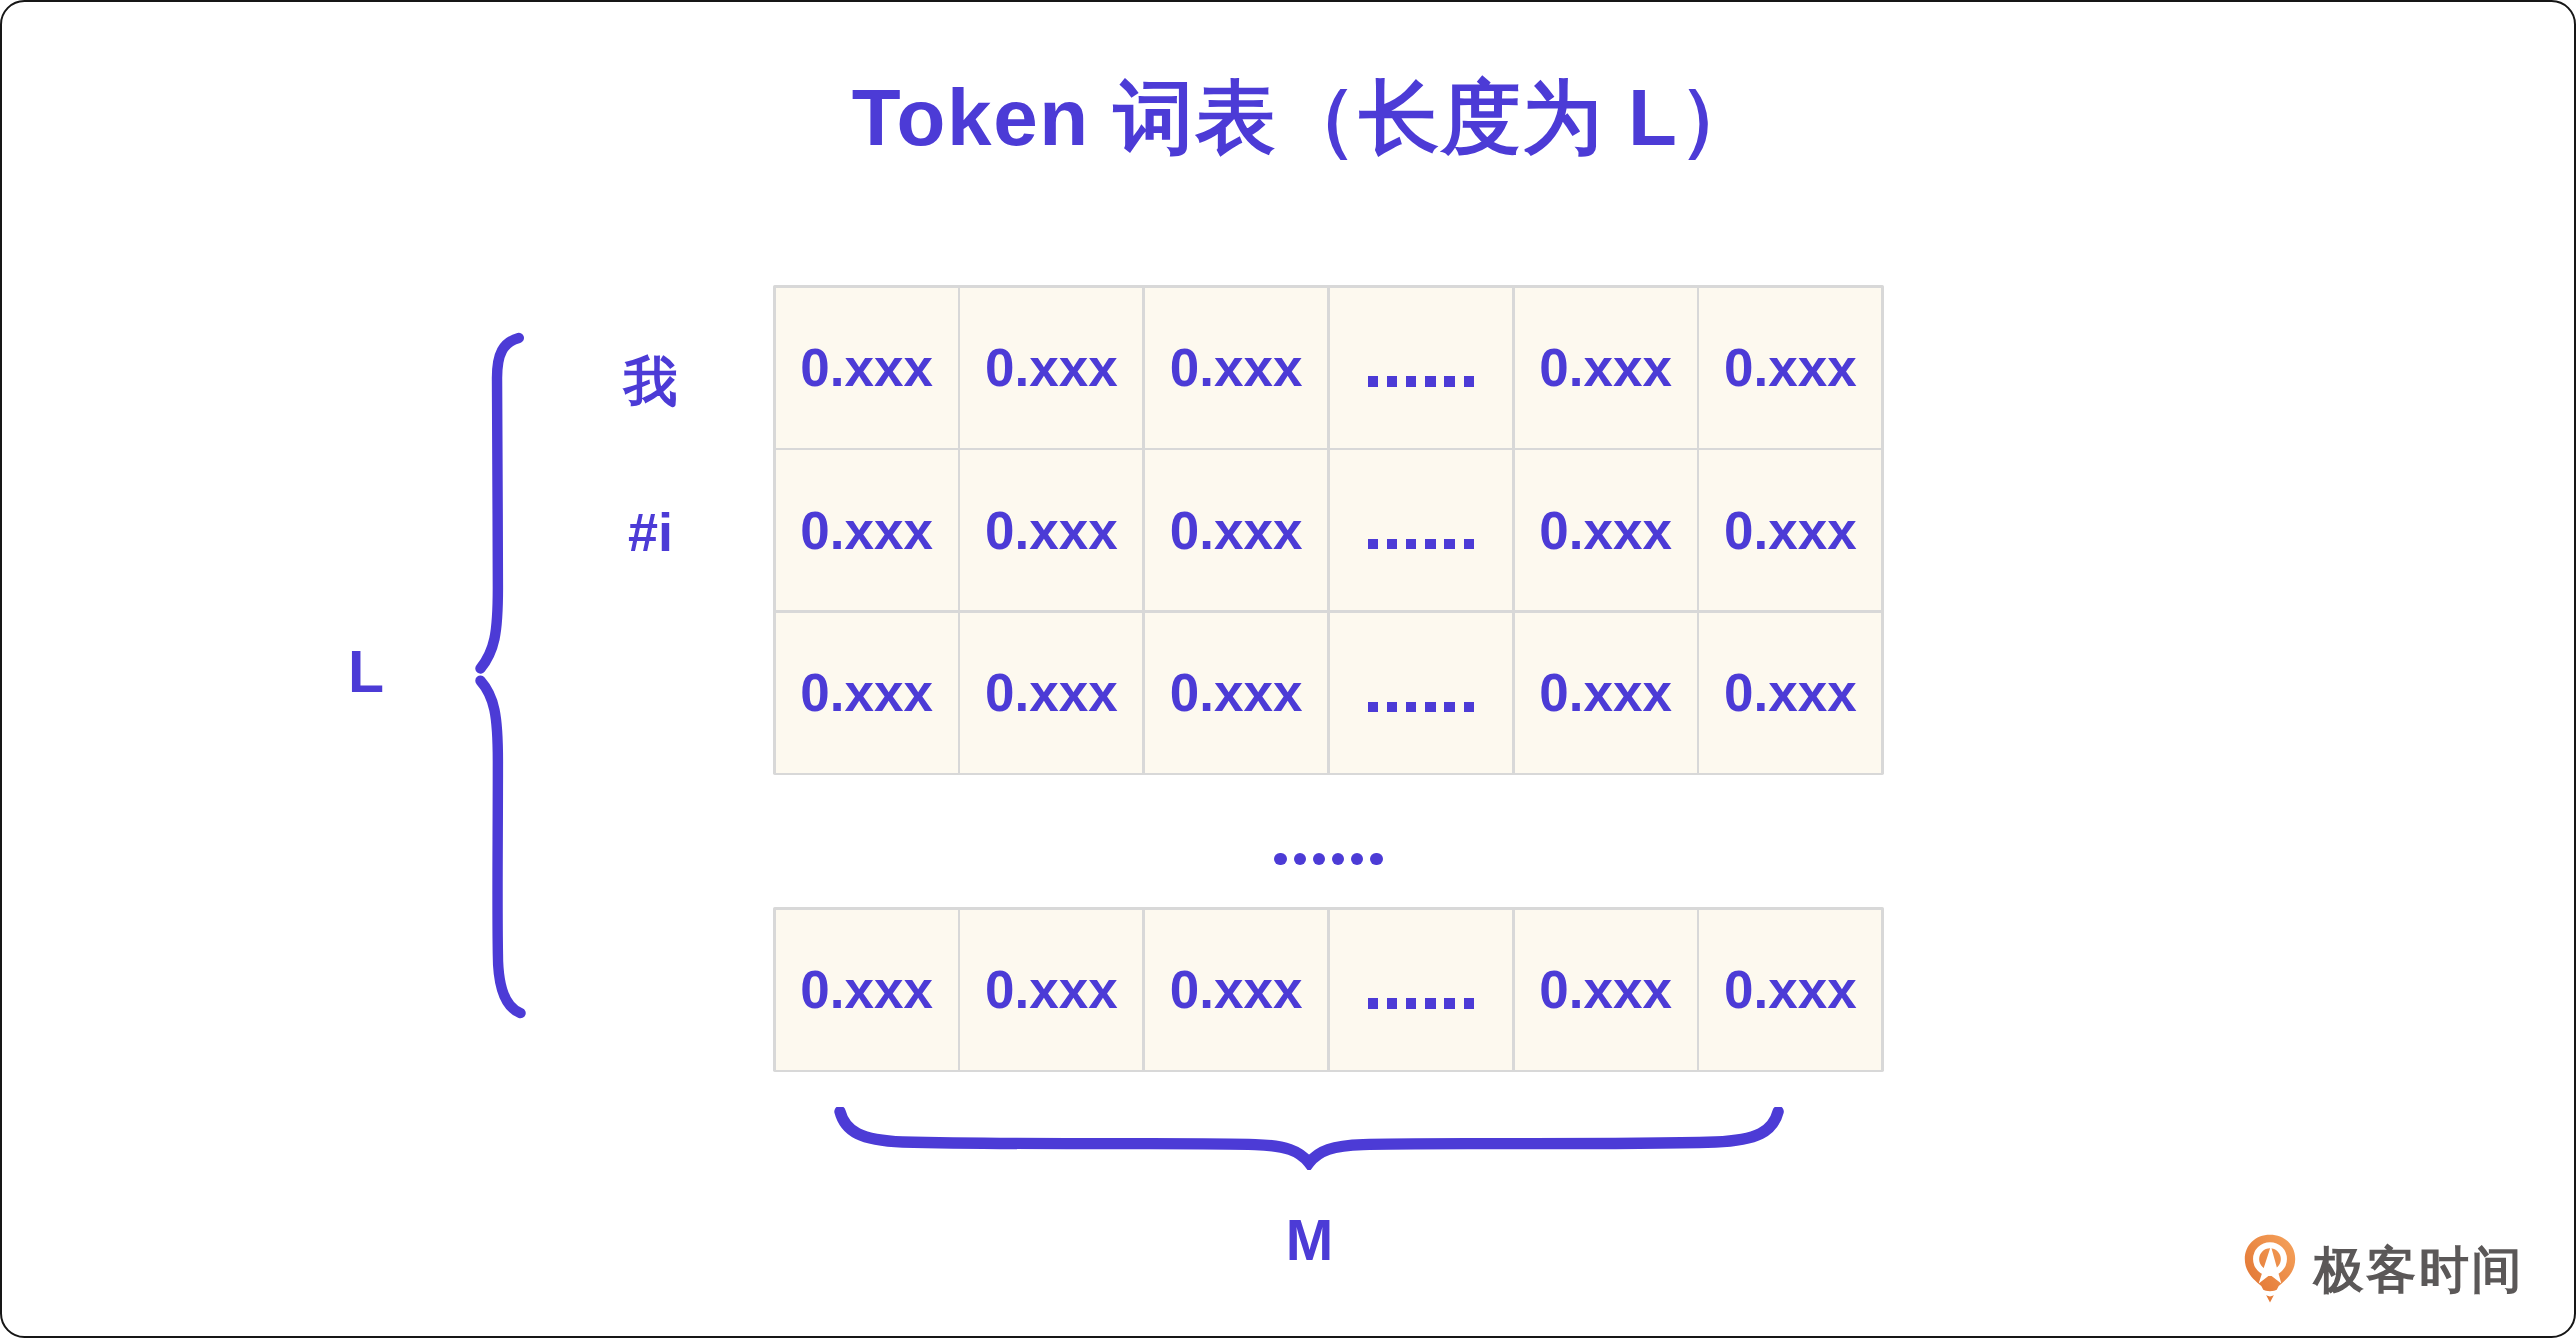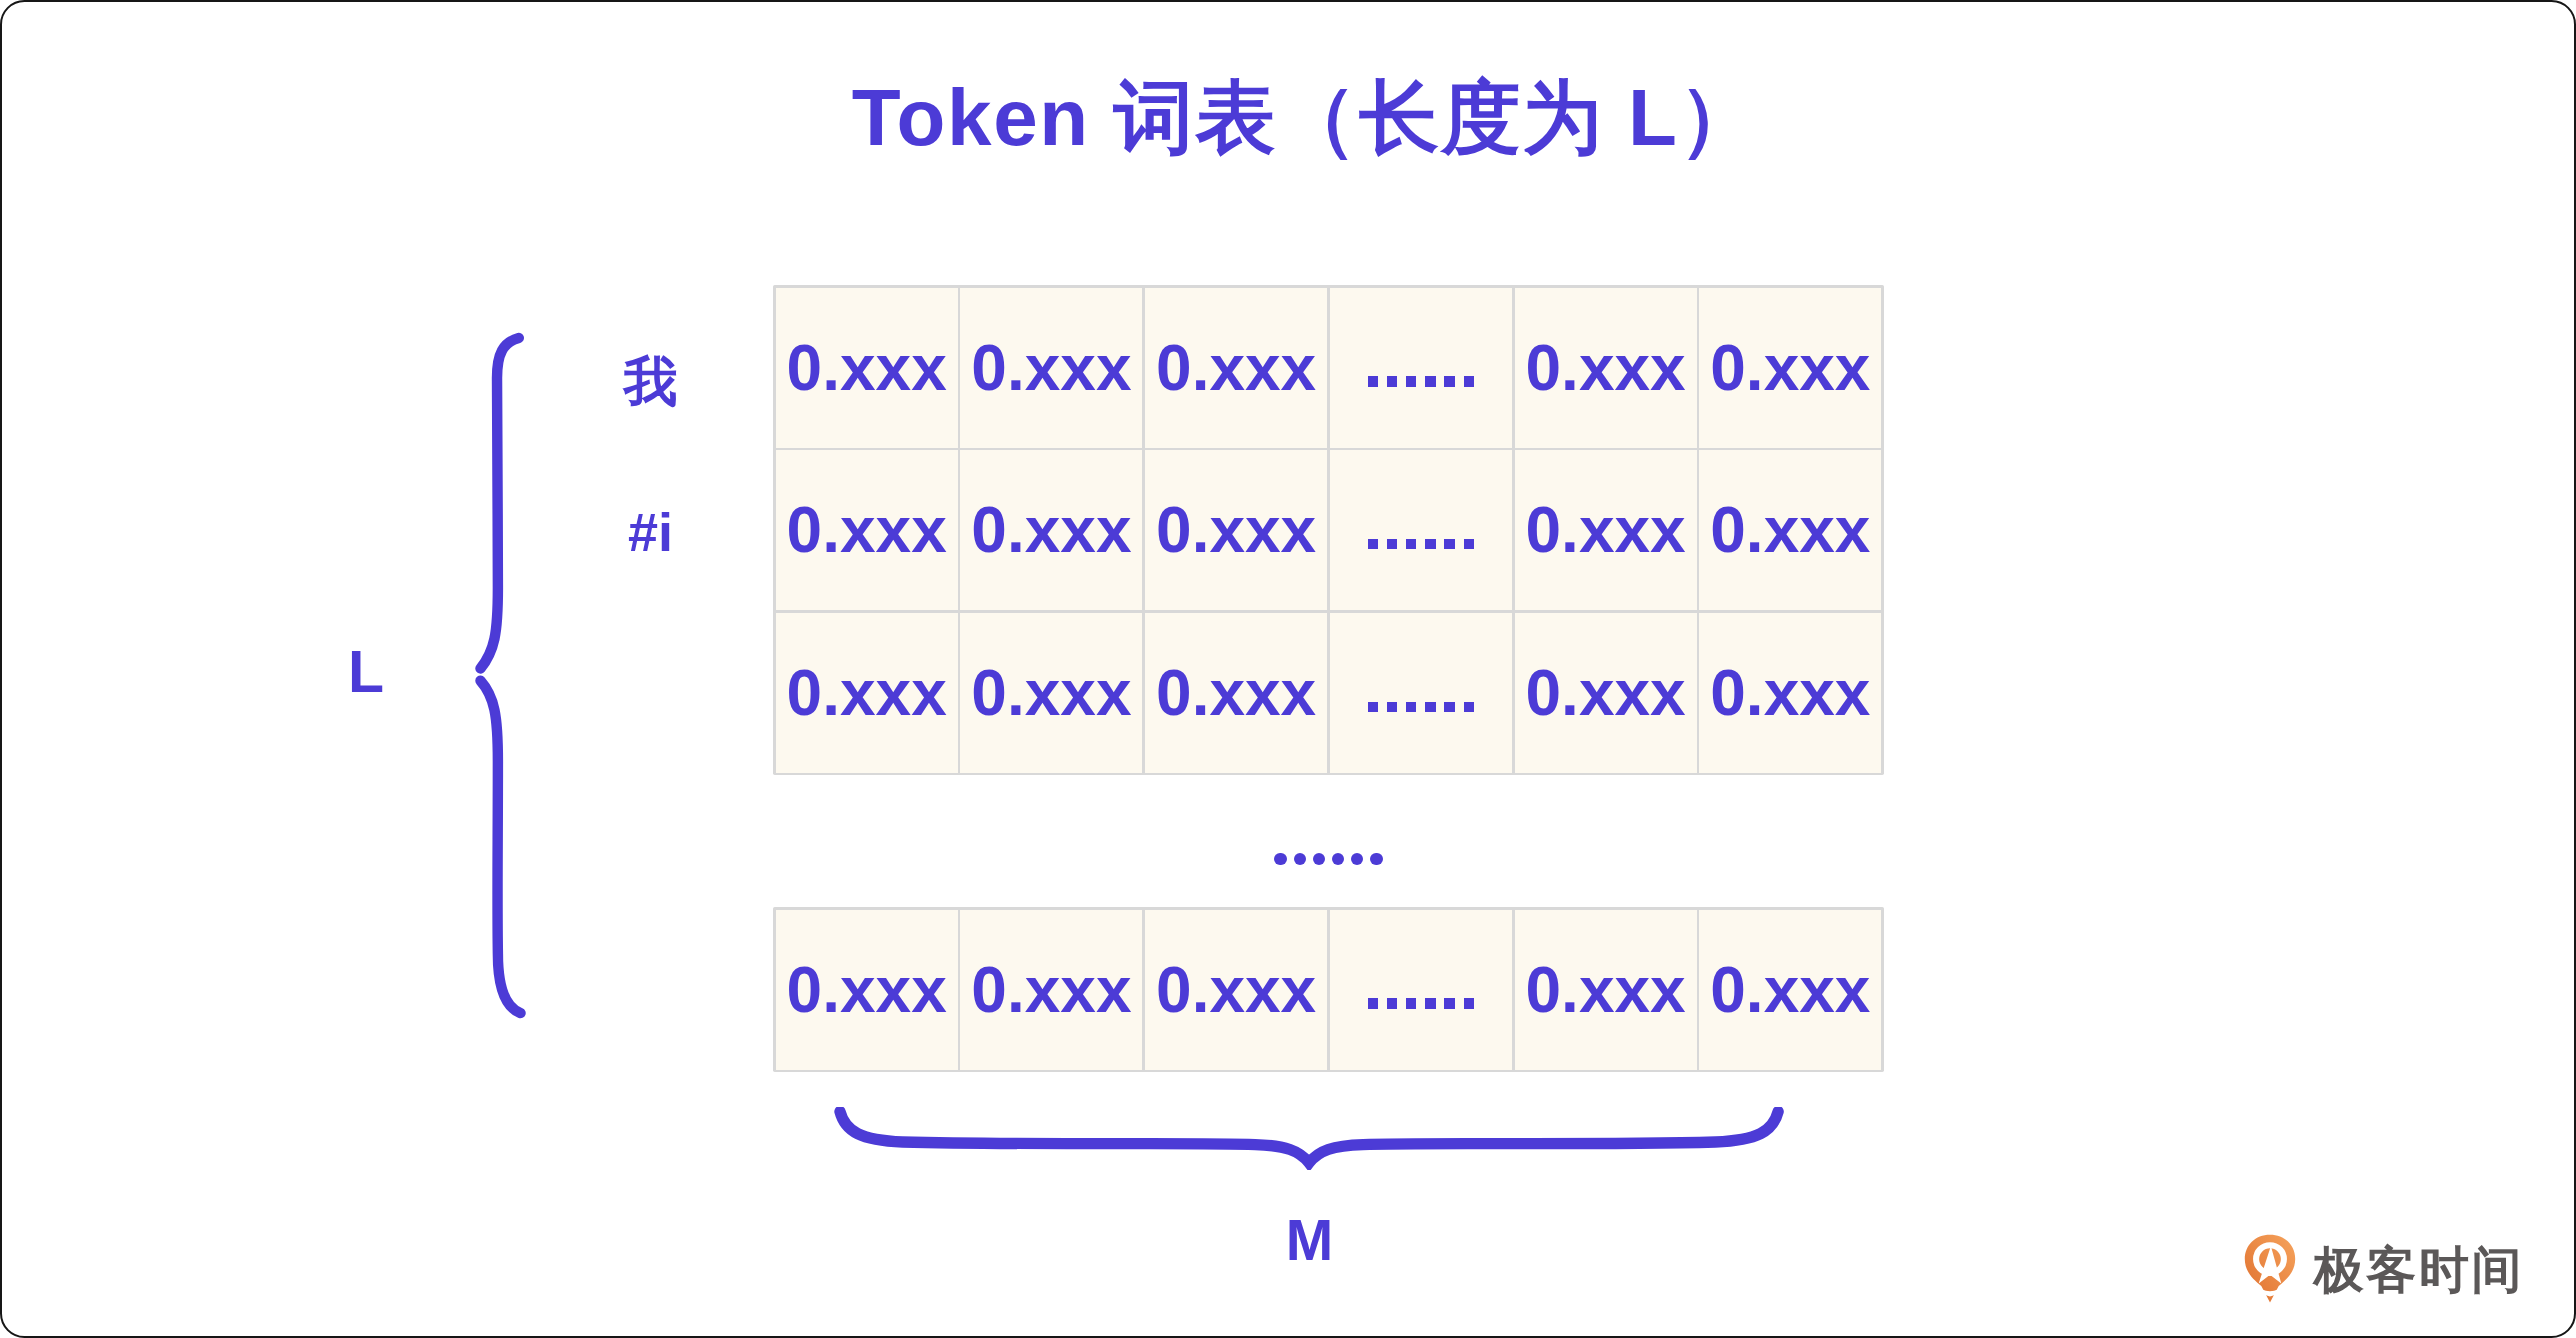--- a/index.html
+++ b/index.html
@@ -47,21 +47,21 @@
   .grid-top    { top: 283px; grid-auto-rows: 160px; }
   .grid-bottom { top: 905px; grid-auto-rows: 160px; }
 
   .cell {
     background: #FDF9EF;
     display: flex;
     align-items: center;
     justify-content: center;
     color: #4C3BD6;
     font-weight: 700;
-    font-size: 64px;
+    font-size: 53px;
   }
 
   
   .cell .sqdot {
     width: 10.4px; height: 10.4px;
     background: #4C3BD6;
     margin: 0 4.4px;
     transform: translateY(14px);
   }
 

